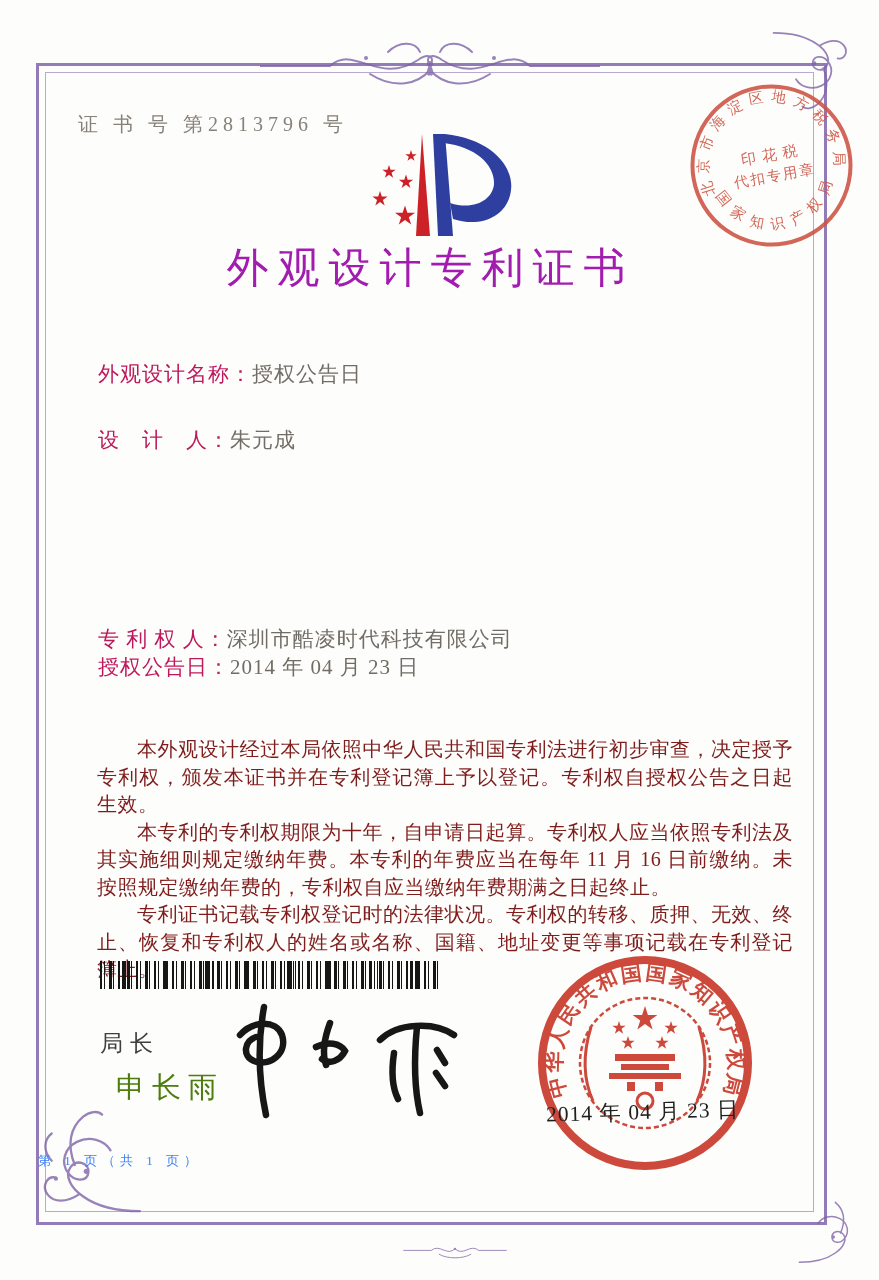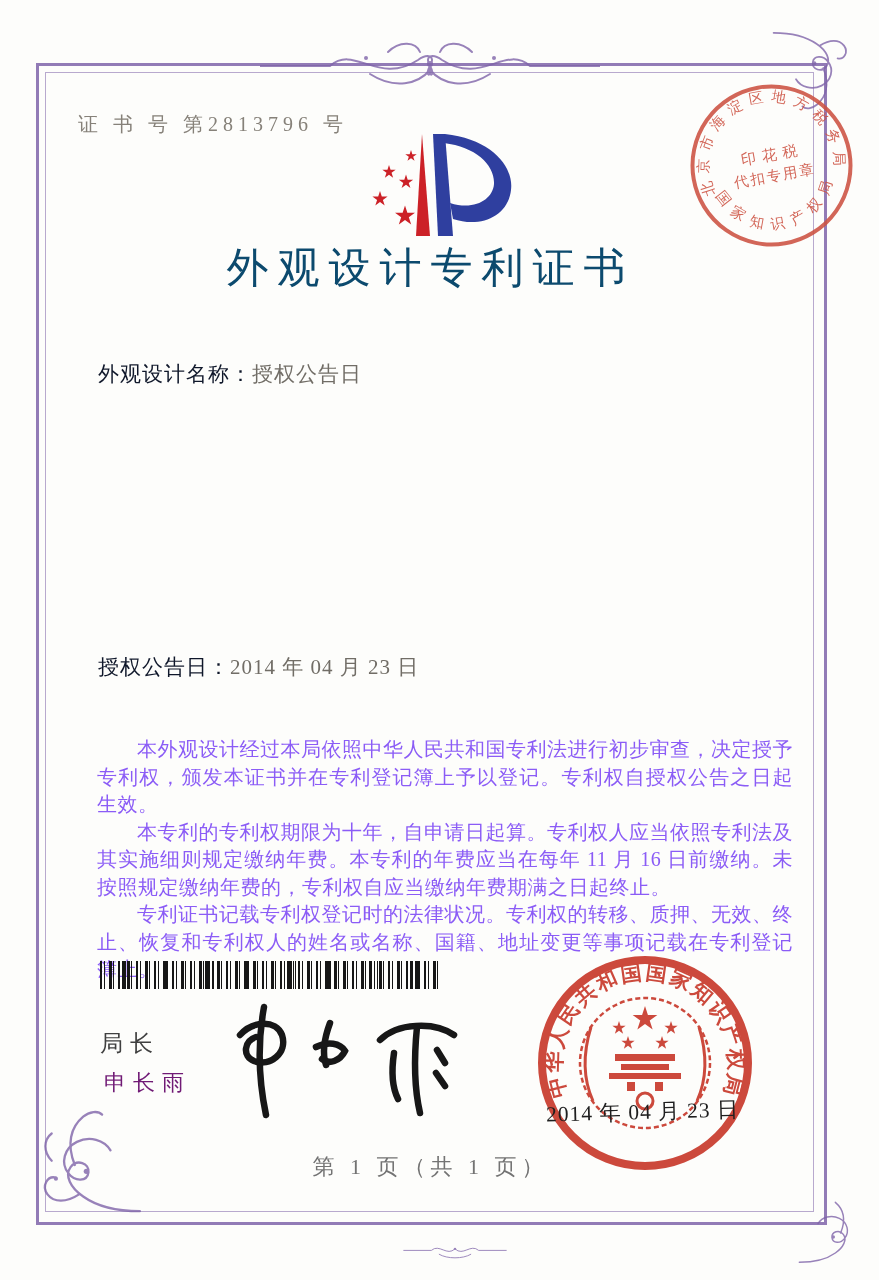--- a/index.html
+++ b/index.html
@@ -19,53 +19,53 @@
   .fl-top-right{left:772px; top:20px; width:96px; height:96px; transform:rotate(180deg);}
   .fl-bottom-left{left:16px; top:1102px; width:126px; height:126px;}
   .fl-bottom-right{left:798px; top:1188px; width:80px; height:90px; transform:scaleX(-1);}
   .stroke-cur{stroke:currentColor; fill:none; stroke-linecap:round;}
   .fill-cur{fill:currentColor;}
   
   .cert-no{position:absolute; left:78px; top:111px; font-size:20px; letter-spacing:5px;
     color:#868179;}
   .logo{position:absolute; left:342px; top:127px; width:180px; height:116px;}
   .title{position:absolute; left:38px; top:240px; width:785px; text-align:center;
-    font-size:42px; letter-spacing:9px; color:#0c4a6e; font-weight:500;}
+    font-size:42px; letter-spacing:9px; color:#a21caf; font-weight:500;}
   .field{position:absolute; left:98px; font-size:21px; color:#76726b; letter-spacing:1px;
     white-space:nowrap;}
-  .f-label{color:#0f172a;}
+  .f-label{color:#be185d;}
   .f-value{color:#716d66;}
   .paras{position:absolute; left:97px; top:736px; width:696px;}
   .paras p{margin:0; text-indent:2em; font-size:20px; line-height:27.5px;
-    color:#8b5cf6; text-align:justify; letter-spacing:.5px;}
+    color:#7f1d1d; text-align:justify; letter-spacing:.5px;}
   .barcode{position:absolute; left:100px; top:961px; width:342px; height:28px;
     background:
       repeating-linear-gradient(90deg,#161616 0 2px,transparent 2px 4px,#161616 4px 5px,transparent 5px 9px,#161616 9px 12px,transparent 12px 13px,#161616 13px 14px,transparent 14px 18px),
       repeating-linear-gradient(90deg,transparent 0 23px,#161616 23px 26px,transparent 26px 31px,#161616 31px 32px,transparent 32px 41px);
   }
   .director-title{position:absolute; left:100px; top:1028px; font-size:23px;
     letter-spacing:7px; color:#404040;}
-  .director-name{position:absolute; left:104px; top:1068px; font-size:22px;
-    letter-spacing:7px; color:#701a75;}
+  .director-name{position:absolute; left:116px; top:1068px; font-size:29px;
+    letter-spacing:7px; color:#4d7c0f;}
   .signature{position:absolute; left:212px; top:995px; width:270px; height:125px; color:#171717;}
   
   .tax-seal{position:absolute; left:684px; top:78px; width:175px; height:175px;
     transform:rotate(-10deg); opacity:.88;}
   .tax-seal text{fill:var(--tax-seal-red,#cd5242);
     font-family:"Liberation Serif","DejaVu Serif",serif;}
   .tax-ring{stroke:var(--tax-seal-red,#cd5242); fill:none;}
   .main-seal{position:absolute; left:535px; top:953px; width:220px; height:220px; opacity:.92;}
   .main-seal text{fill:var(--seal-red,#c83a2c);
     font-family:"Liberation Serif","DejaVu Serif",serif; font-weight:bold;}
   .seal-stroke{stroke:var(--seal-red,#c83a2c); fill:none;}
   .seal-fill{fill:var(--seal-red,#c83a2c);}
   .seal-date{position:absolute; left:546px; top:1097px; font-size:21.5px; letter-spacing:1px;
     color:#1f1f1f; transform:rotate(-1.5deg); white-space:nowrap;}
-  .footer{position:absolute; left:38px; top:1152px; width:785px; text-align:center;
-    font-size:22px; letter-spacing:5px; color:#737373;}
+  .footer{position:absolute; left:38px; top:1152px; width:785px; text-align:left;
+    font-size:13px; letter-spacing:5px; color:#3b82f6;}
   .logo-red{fill:var(--logo-red,#cc2127);}
   .logo-blue{fill:var(--logo-blue,#2f3f9f);}
 </style>
 </head>
 <body>
 
 <svg width="0" height="0" style="position:absolute" aria-hidden="true">
   <defs>
     <path id="star" d="M0,-1 L0.225,-0.309 L0.951,-0.309 L0.364,0.118 L0.588,0.809 L0,0.382 L-0.588,0.809 L-0.364,0.118 L-0.951,-0.309 L-0.225,-0.309 Z"></path>
   </defs>
@@ -138,20 +138,26 @@
         <use href="#star" transform="translate(38,72) scale(8)"></use>
         <use href="#star" transform="translate(63,89) scale(10.5)"></use>
       </g>
     </svg>
   </div>
 
   <div class="title">外观设计专利证书</div>
 
   <div class="field" style="top:360px">
     <span class="f-label">外观设计名称：</span><span class="f-value">授权公告日</span>
+  </div>
+  <div class="field" style="top:426px">
+    <span class="f-label">设　计　人：</span><span class="f-value">朱元成</span>
+  </div>
+  <div class="field" style="top:625px">
+    <span class="f-label">专 利 权 人：</span><span class="f-value">深圳市酷凌时代科技有限公司</span>
   </div>
   <div class="field" style="top:653px">
     <span class="f-label">授权公告日：</span><span class="f-value">2014 年 04 月 23 日</span>
   </div>
 
   <div class="paras">
     <p>本外观设计经过本局依照中华人民共和国专利法进行初步审查，决定授予专利权，颁发本证书并在专利登记簿上予以登记。专利权自授权公告之日起生效。</p>
     <p>本专利的专利权期限为十年，自申请日起算。专利权人应当依照专利法及其实施细则规定缴纳年费。本专利的年费应当在每年 11 月 16 日前缴纳。未按照规定缴纳年费的，专利权自应当缴纳年费期满之日起终止。</p>
     <p>专利证书记载专利权登记时的法律状况。专利权的转移、质押、无效、终止、恢复和专利权人的姓名或名称、国籍、地址变更等事项记载在专利登记簿上。</p>
   </div>

